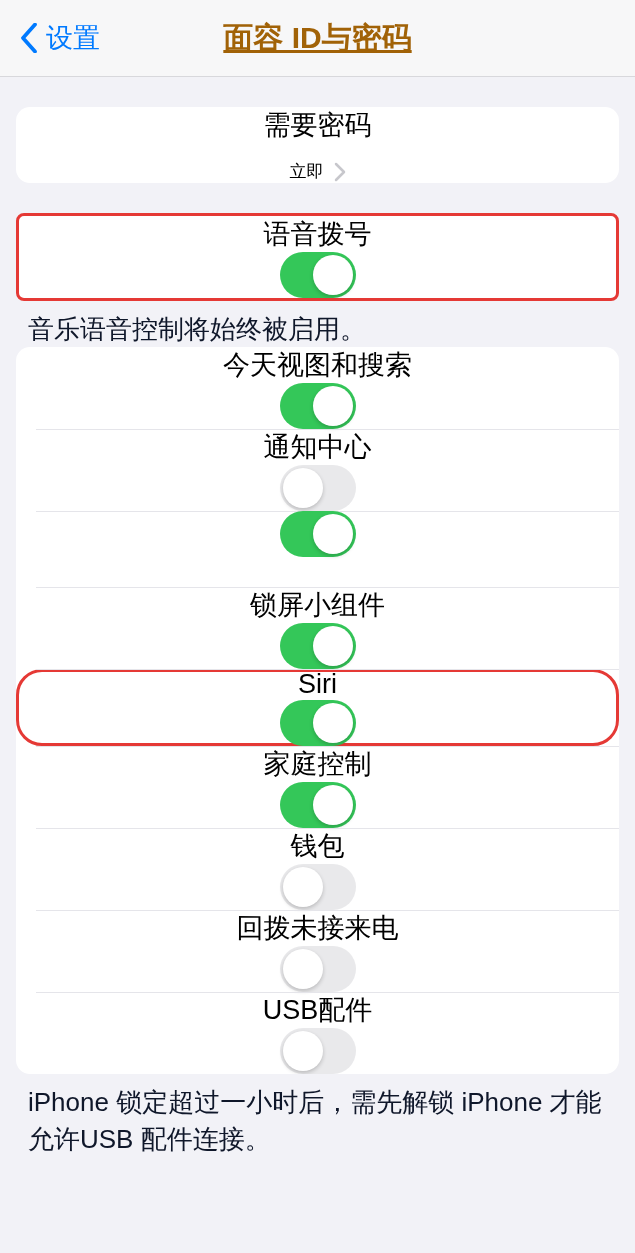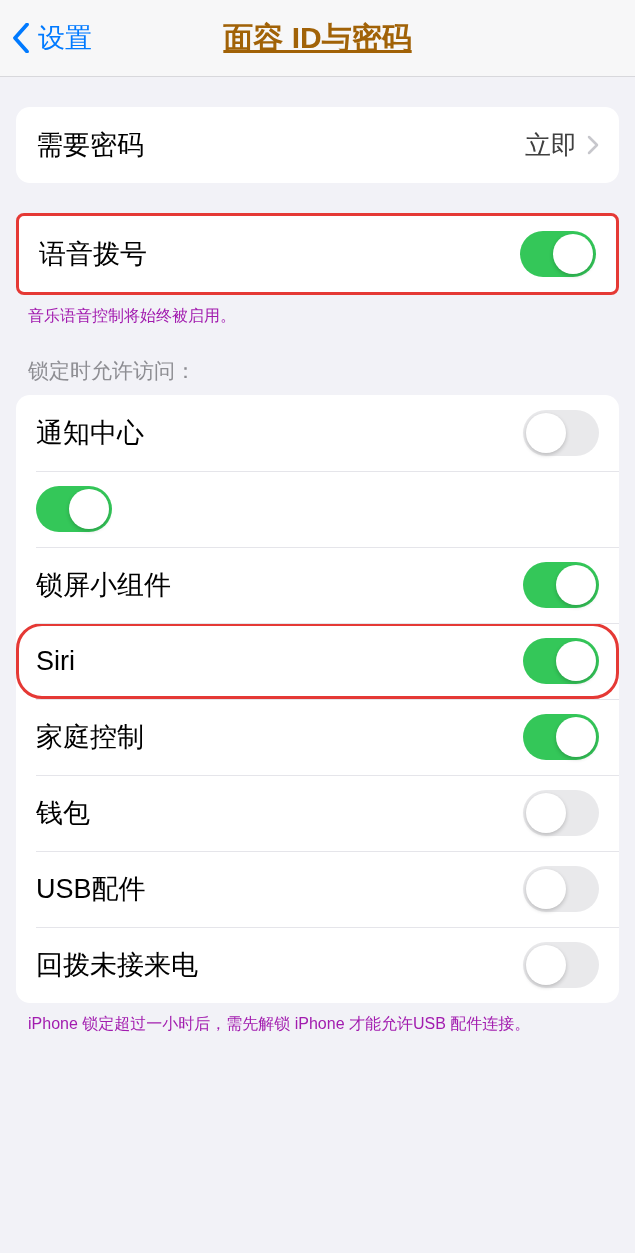--- a/index.html
+++ b/index.html
@@ -14,21 +14,21 @@
   height: 77px;
   background: #f7f7f8;
   border-bottom: 1px solid #d8d8dc;
   display: flex;
   align-items: center;
   position: relative;
 }
 .back-btn {
   display: flex;
   align-items: center;
-  padding-left: 12px;
+  padding-left: 20px;
   color: #007aff;
   font-size: 27px;
   cursor: pointer;
 }
 .back-chevron {
   width: 18px;
   height: 30px;
   margin-right: 8px;
 }
 .navbar-title {
@@ -51,20 +51,21 @@
   border: 3px solid #e53935;
   border-radius: 8px;
 }
 .row {
   display: flex;
   align-items: center;
   justify-content: space-between;
   padding: 0 20px;
   min-height: 76px;
   position: relative;
+  flex-direction: column;
 }
 .row + .row::before {
   content: "";
   position: absolute;
   top: 0; left: 20px; right: 0;
   height: 1px;
   background: #e5e5ea;
 }
 .row.highlight {
   outline: 3px solid #e53935;
@@ -74,22 +75,22 @@
 .row-label {
   font-size: 27px;
   color: #000;
 }
 .row-right {
   display: flex;
   align-items: center;
   gap: 10px;
 }
 .row-value {
-  font-size: 26px;
-  color: #404040;
+  font-size: 17px;
+  color: #000000;
 }
 .chevron {
   width: 12px;
   height: 20px;
   color: #c7c7cc;
 }
 .switch {
   width: 76px;
   height: 46px;
   border-radius: 23px;
@@ -105,22 +106,22 @@
   width: 40px;
   height: 40px;
   background: #fff;
   border-radius: 50%;
   box-shadow: 0 2px 4px rgba(0,0,0,0.2);
 }
 .switch.on::after { right: 3px; }
 .switch.off::after { left: 3px; }
 .footer {
   padding: 10px 28px 0 28px;
-  font-size: 16px;
-  color: #a21caf;
+  font-size: 26px;
+  color: #0f172a;
   line-height: 1.4;
 }
 .header-label {
   padding: 30px 28px 10px 28px;
   font-size: 21px;
   color: #8e8e93;
 }
 </style>
 </head>
 <body>
@@ -150,22 +151,25 @@
   </div>
 
   <div class="group highlight">
     <div class="row">
       <div class="row-label">语音拨号</div>
       <div class="switch on"></div>
     </div>
   </div>
   <div class="footer">音乐语音控制将始终被启用。</div>
 
-  <div class="header-label">锁定时允许访问：</div>
   <div class="group" id="lock-access-group" style="margin-top:0">
+      <div class="row">
+        <div class="row-label">今天视图和搜索</div>
+        <div class="switch on"></div>
+      </div>
       <div class="row">
         <div class="row-label">通知中心</div>
         <div class="switch off"></div>
       </div>
       <div class="row">
         <div class="switch on"></div>
       </div>
       <div class="row">
         <div class="row-label">锁屏小组件</div>
         <div class="switch on"></div>
@@ -176,23 +180,23 @@
       </div>
       <div class="row">
         <div class="row-label">家庭控制</div>
         <div class="switch on"></div>
       </div>
       <div class="row">
         <div class="row-label">钱包</div>
         <div class="switch off"></div>
       </div>
       <div class="row">
+        <div class="row-label">回拨未接来电</div>
+        <div class="switch off"></div>
+      </div>
+      <div class="row">
         <div class="row-label">USB配件</div>
-        <div class="switch off"></div>
-      </div>
-      <div class="row">
-        <div class="row-label">回拨未接来电</div>
         <div class="switch off"></div>
       </div>
     </div>
   <div class="footer">iPhone 锁定超过一小时后，需先解锁 iPhone 才能允许USB 配件连接。</div>
 
 </div>
 
 </body></html>

